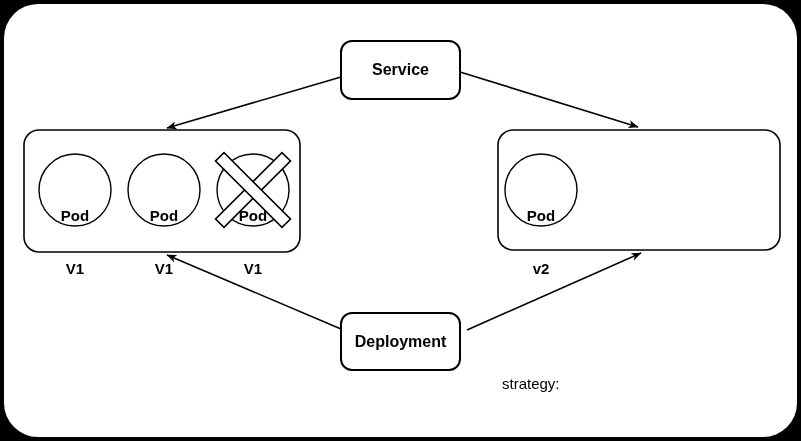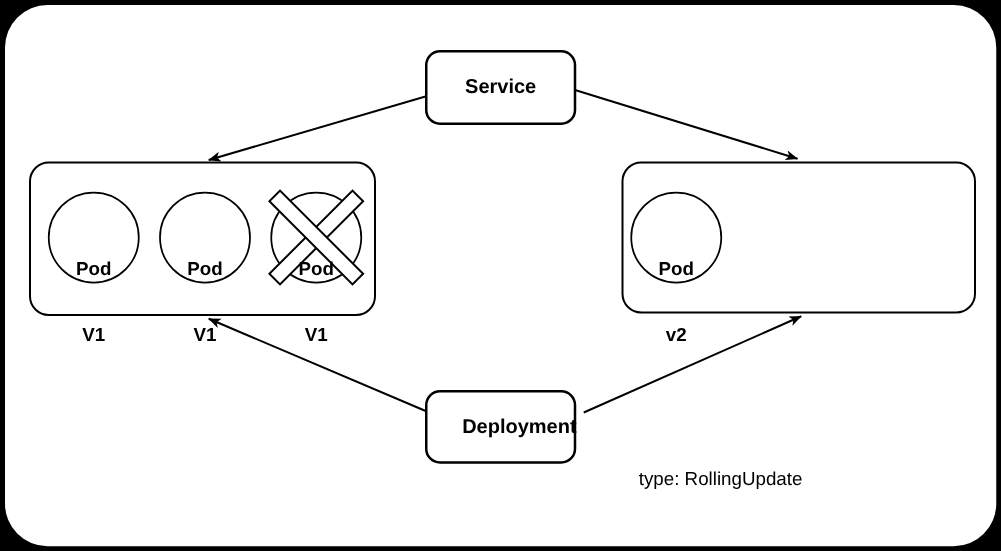--- a/index.html
+++ b/index.html
@@ -96,21 +96,21 @@
 
     <line x1="460" y1="72" x2="638" y2="127" stroke="#000000" stroke-width="1.6" marker-end="url(#arrowhead)"></line>
 
     <line x1="341" y1="329" x2="167" y2="255" stroke="#000000" stroke-width="1.6" marker-end="url(#arrowhead)"></line>
 
     <line x1="467" y1="330" x2="641" y2="253" stroke="#000000" stroke-width="1.6" marker-end="url(#arrowhead)"></line>
   </svg>
 
   <div class="node-label label-bold" style="left:341px; top:61px; width:119px;">Service</div>
 
-  <div class="node-label label-bold" style="left:356px; top:333px; width:119px;">Deployment</div>
+  <div class="node-label label-bold" style="left:341px; top:333px; width:119px;">Deployment</div>
 
   <div class="node-label label-pod" style="left:39px; top:172px; width:72px;">
     <div>Pod</div>
     <div>V1</div>
   </div>
 
   <div class="node-label label-pod" style="left:128px; top:172px; width:72px;">
     <div>Pod</div>
     <div>V1</div>
   </div>
@@ -119,16 +119,17 @@
     <div>Pod</div>
     <div>V1</div>
   </div>
 
   <div class="node-label label-pod" style="left:505px; top:172px; width:72px;">
     <div>Pod</div>
     <div>v2</div>
   </div>
 
   <div class="annotation" style="left:502px; top:333px;">
+    <div>strategy:</div>
     <div class="annot-line-2">type: RollingUpdate</div>
   </div>
 
 </div>
 
 </body></html>

